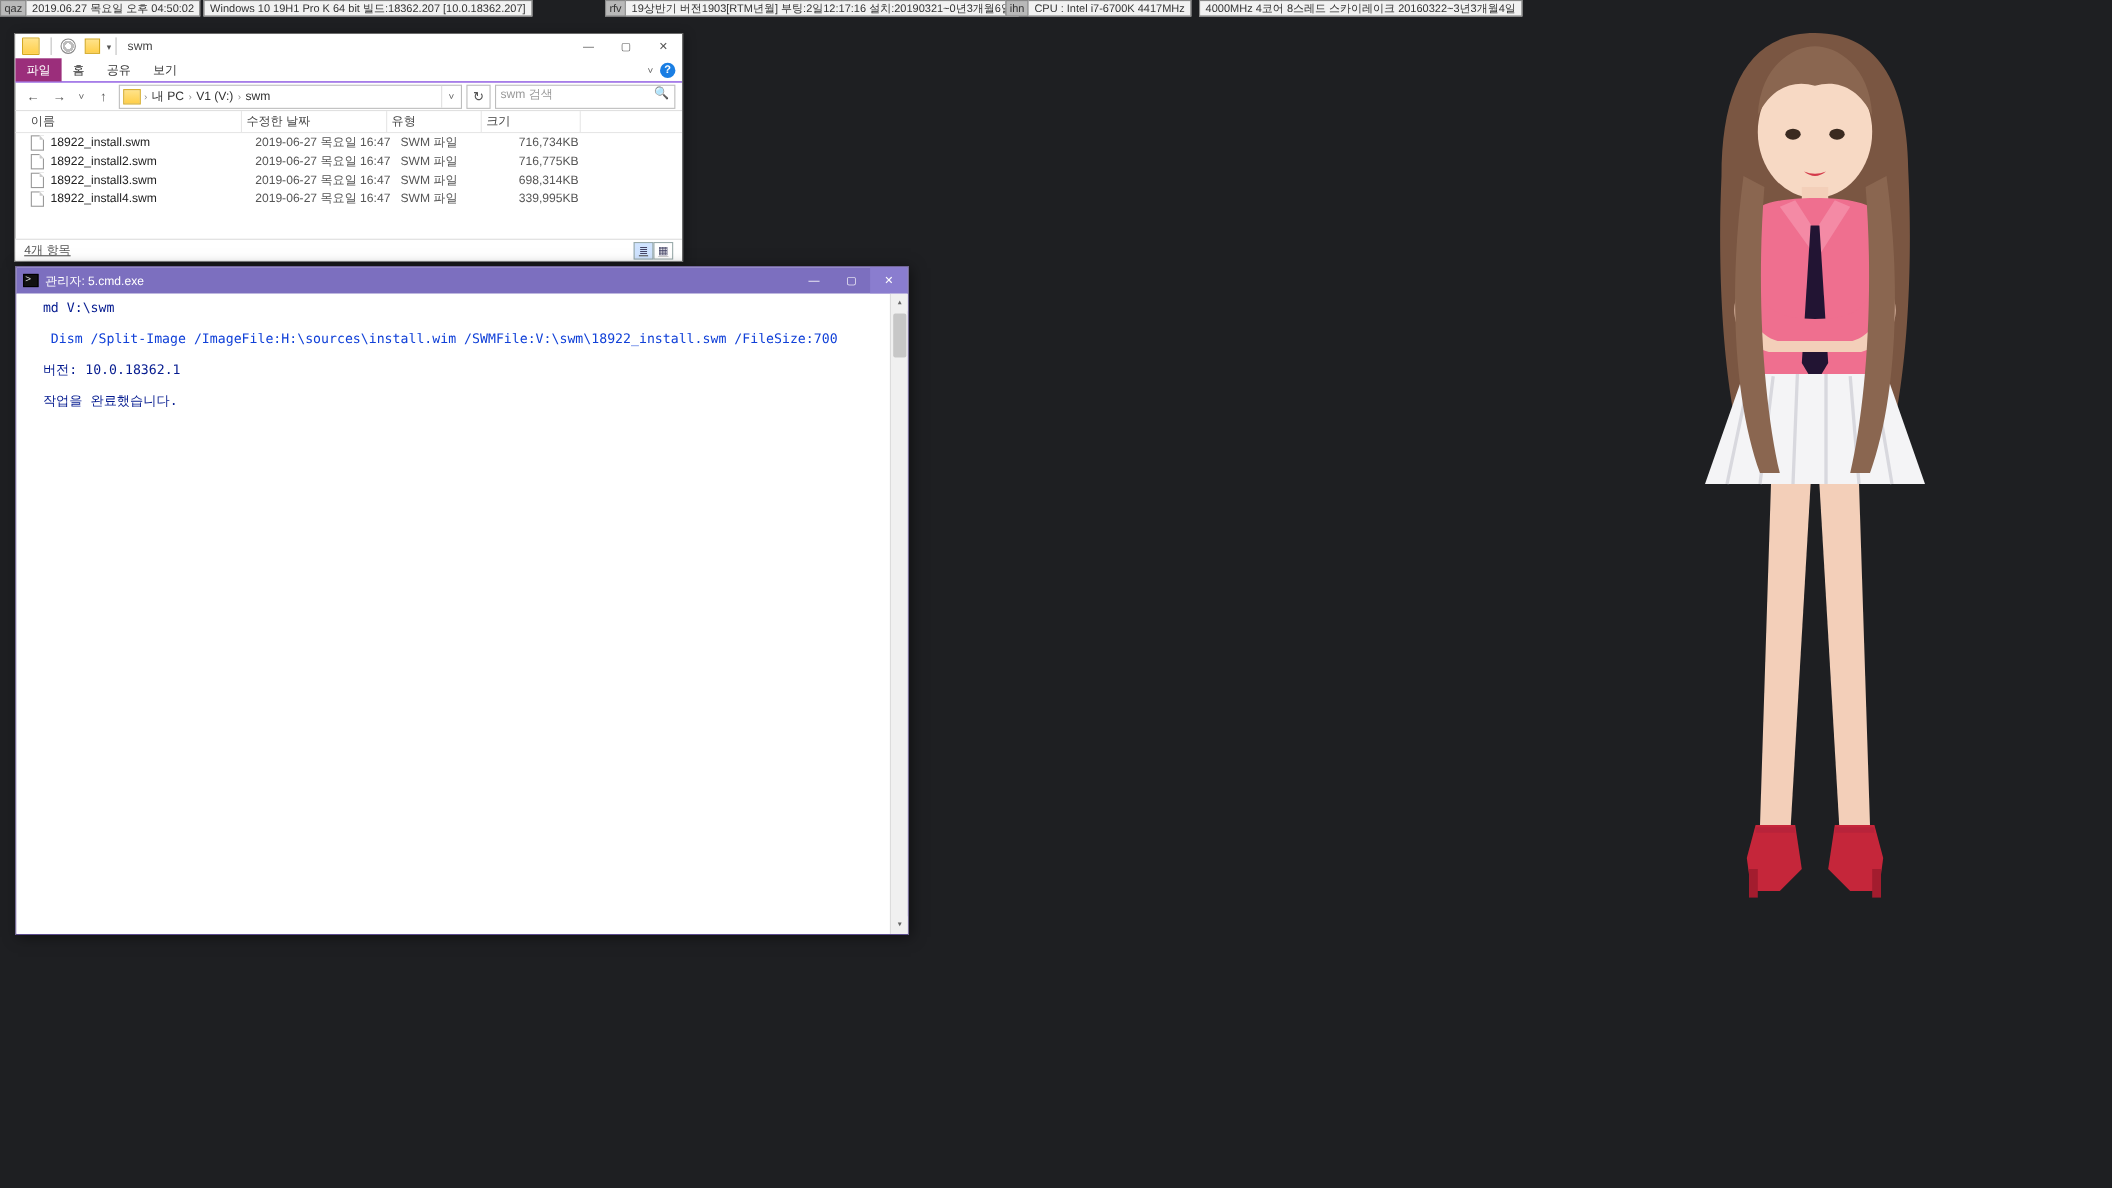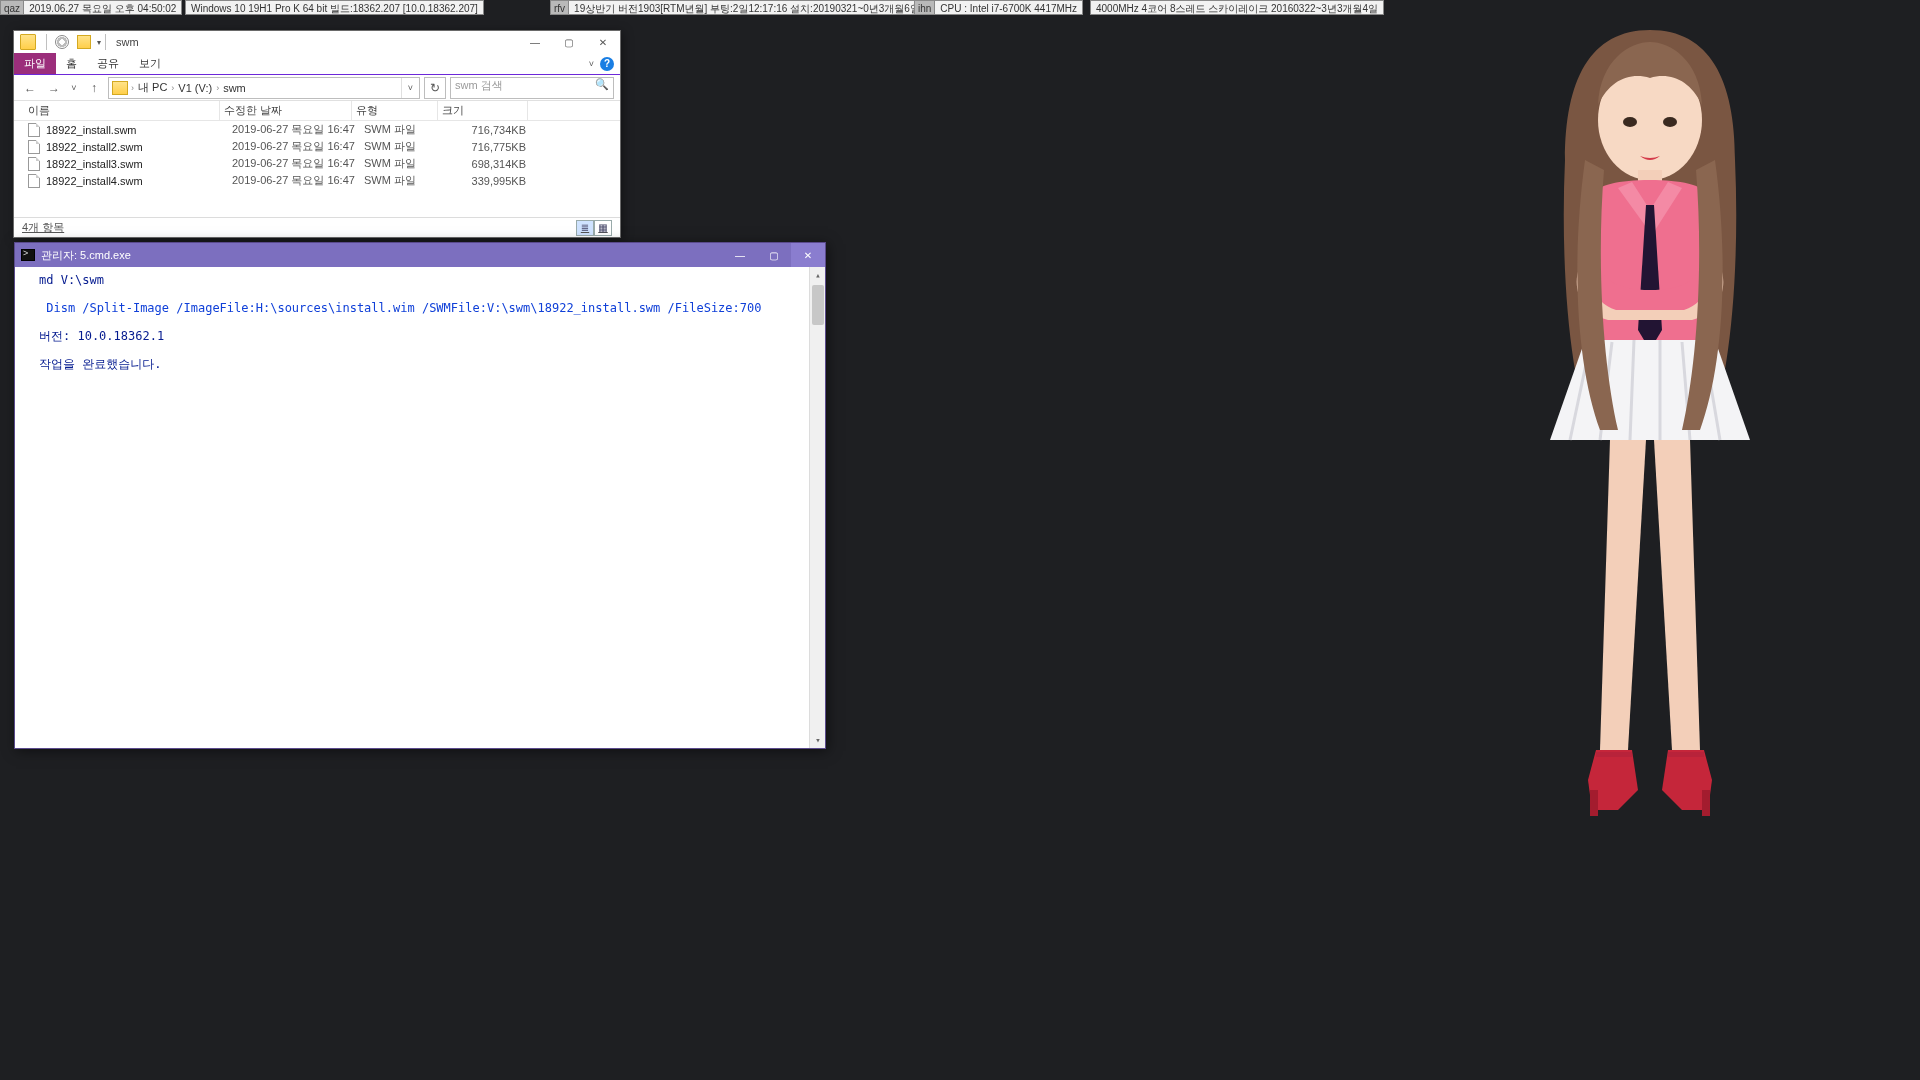--- a/index.html
+++ b/index.html
@@ -128,21 +128,21 @@
     margin-left:auto;display:flex;gap:0;
   }
   .ex-status .view-toggle div{
     width:18px;height:16px;border:1px solid #9aa;display:flex;align-items:center;justify-content:center;
     font-size:10px;color:#446;
   }
   .ex-status .view-toggle div.active{background:#cfe3ff;}
 
   
   .cmd{
-    position:absolute;left:14px;top:242px;width:812px;height:507px;
+    position:absolute;left:14px;top:242px;width:812px;height:608px;
     background:#fff;border:1px solid #5a4a8c;box-shadow:2px 2px 12px rgba(0,0,0,.5);
     display:flex;flex-direction:column;
   }
   .cmd-title{
     height:24px;background:#7c6fbf;display:flex;align-items:center;color:#fff;
     font-size:11px;padding-left:6px;
   }
   .cmd-title .cmd-ico{
     width:14px;height:12px;background:#111;border:1px solid #000;margin-right:6px;
     position:relative;

